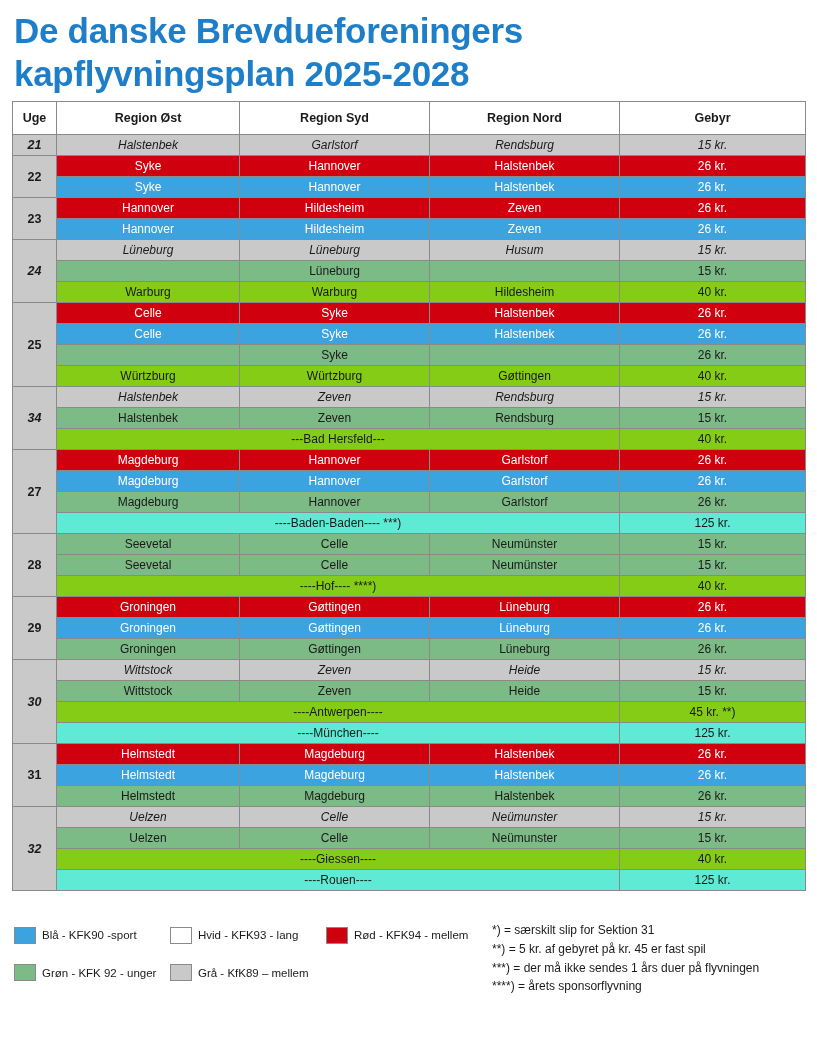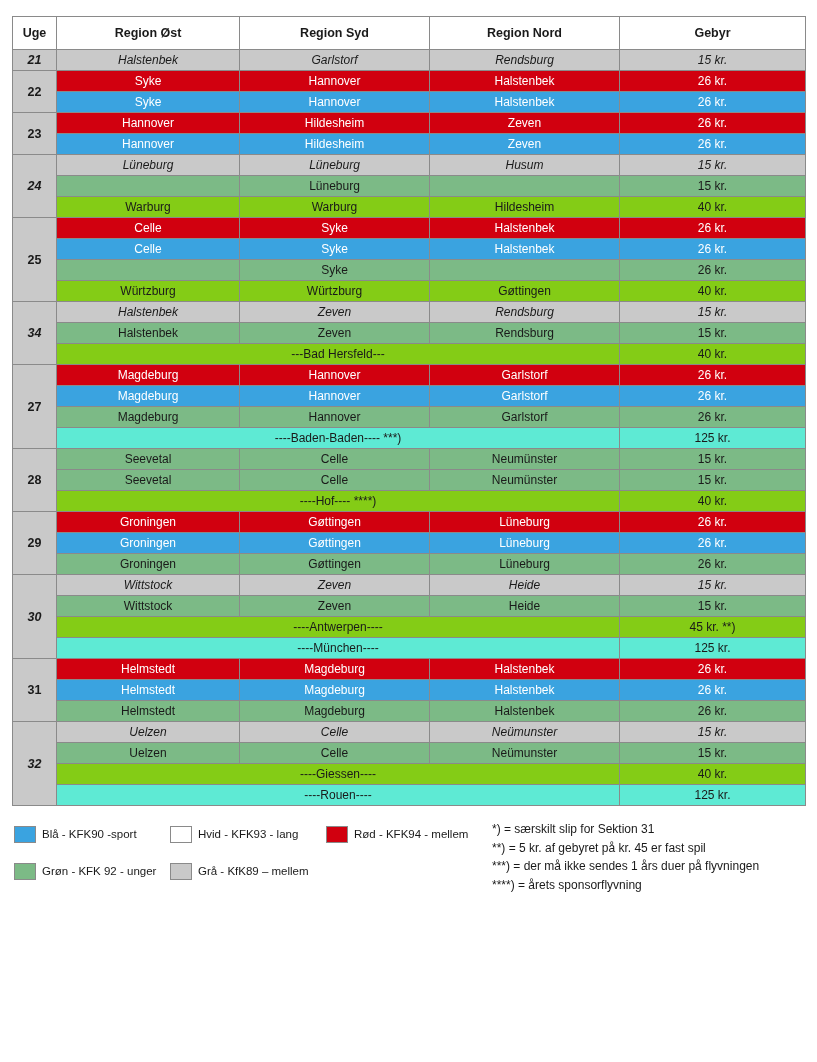--- a/index.html
+++ b/index.html
@@ -71,21 +71,21 @@
   .row-orange td { background: #5eead4; color: #1a1a1a; }
   .row-white  td.uge, .row-grey td.uge, .row-red td.uge,
   .row-blue td.uge, .row-green td.uge, .row-orange td.uge {
     background: #c9c9c9;
     color: #1a1a1a;
   }
 
   
   .legend {
     display: flex;
-    margin-top: 14px;
+    margin-top: 30px;
     padding-left: 2px;
     font-size: 11.5px;
   }
   .legend-left {
     width: 470px;
     display: flex;
     flex-wrap: wrap;
   }
   .legend-item {
     display: flex;
@@ -107,20 +107,22 @@
     padding-left: 8px;
   }
   .legend-right div { white-space: nowrap; }
 </style>
 </head>
 <body>
 
 <div class="page">
 
   <div class="title">
+    <span class="line">De danske Brevdueforeningers</span>
+    <span class="line">kapflyvningsplan 2025-2028</span>
   </div>
 
   <table class="plan">
     <colgroup>
       <col class="c-uge">
         <col class="c-ost">
         <col class="c-syd">
         <col class="c-nord">
         <col class="c-gebyr">
     </colgroup>

